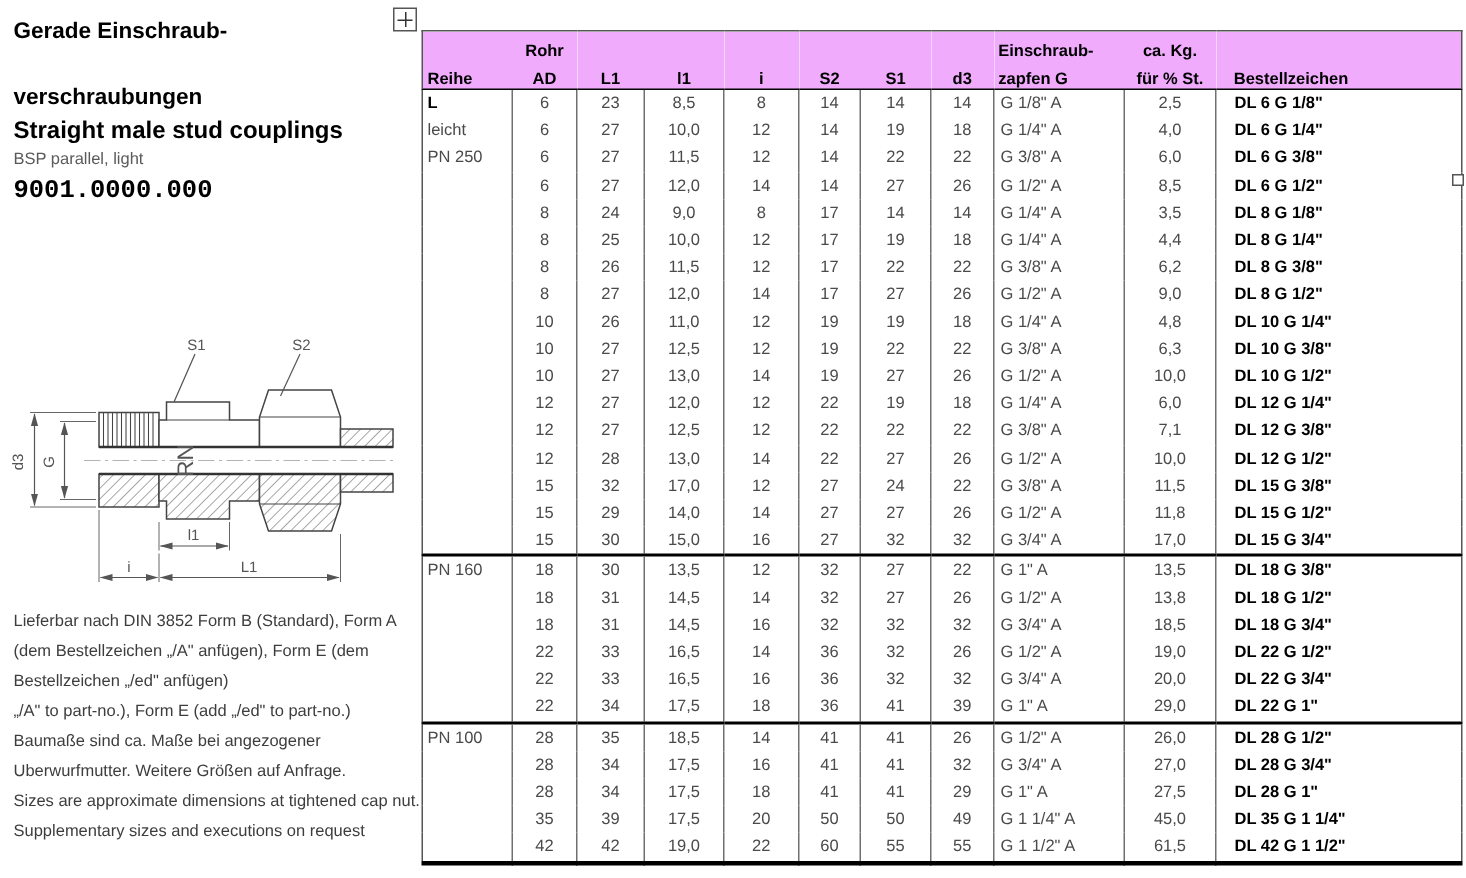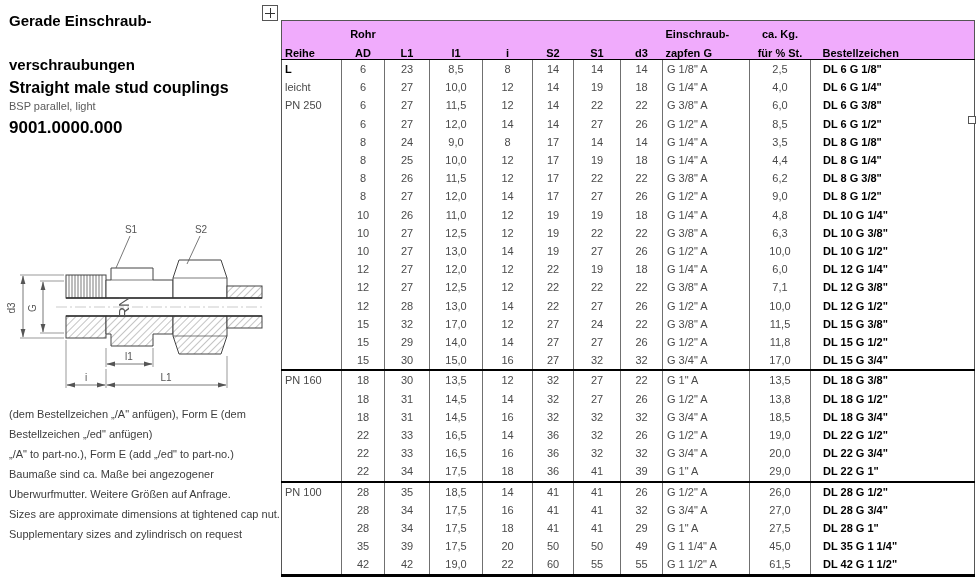--- a/index.html
+++ b/index.html
@@ -10,21 +10,21 @@
     position:relative; overflow:hidden;
   }
   
   .left-panel { position:absolute; left:9px; top:4px; width:268px; }
   .title-line { font-size:15px; font-weight:bold; letter-spacing:0; margin:0; line-height:26px; }
   .title-line.l1 { margin-top:4px; }
   .title-line.l2 { margin-top:18px; }
   .subtitle { font-size:16px; font-weight:bold; line-height:20px; }
   .desc { font-size:13px; color:#5a5a5a; line-height:30px; margin-top:6px; }
   .bsp { font-size:11px; color:#5a5a5a; margin-top:2px; }
-  .partno { font-size:17px; font-weight:bold; margin-top:6px; }
+  .partno { font-size:17px; font-weight:bold; margin-top:6px;font-family:Liberation Mono, monospace; }
   
   .drawing-wrap { position:absolute; left:4px; top:218px; width:262px; height:182px; }
   
   .footnotes { position:absolute; left:9px; top:404px; width:275px; }
   .fn { font-size:11px; color:#3d3d3d; line-height:20px; white-space:nowrap; }
   
   .table-wrap { position:absolute; left:281px; top:20px; }
   table.ptable {
     border-collapse:collapse; table-layout:fixed; width:693px;
     border:1px solid #555; border-bottom:3px solid #000;
@@ -130,27 +130,28 @@
         <path d="M62,122 V170 M102,151 V170 M223,138 V170" stroke-width="0.6"></path>
         <line x1="63" y1="167" x2="101" y2="167" marker-start="url(#ar)" marker-end="url(#ar)"></line>
         <text x="82" y="163" text-anchor="middle" stroke="none">i</text>
         <line x1="103" y1="167" x2="222" y2="167" marker-start="url(#ar)" marker-end="url(#ar)"></line>
         <text x="162" y="163" text-anchor="middle" stroke="none">L1</text>
       </g>
     </svg>
   </div>
 
   <div class="footnotes">
+      <div class="fn">Lieferbar nach DIN 3852 Form B (Standard), Form A</div>
       <div class="fn">(dem Bestellzeichen „/A" anfügen), Form E (dem</div>
       <div class="fn">Bestellzeichen „/ed" anfügen)</div>
       <div class="fn">„/A" to part-no.), Form E (add „/ed" to part-no.)</div>
       <div class="fn">Baumaße sind ca. Maße bei angezogener</div>
       <div class="fn">Uberwurfmutter.  Weitere Größen auf Anfrage.</div>
       <div class="fn">Sizes are approximate dimensions at tightened cap nut.</div>
-      <div class="fn">Supplementary sizes and zylindrisch on request</div>
+      <div class="fn">Supplementary sizes and executions on request</div>
     </div>
 
   <div class="move-handle">
     <div class="hbar"></div>
     <div class="vbar"></div>
   </div>
 
   <div class="table-wrap">
     <table class="ptable">
       <colgroup>

